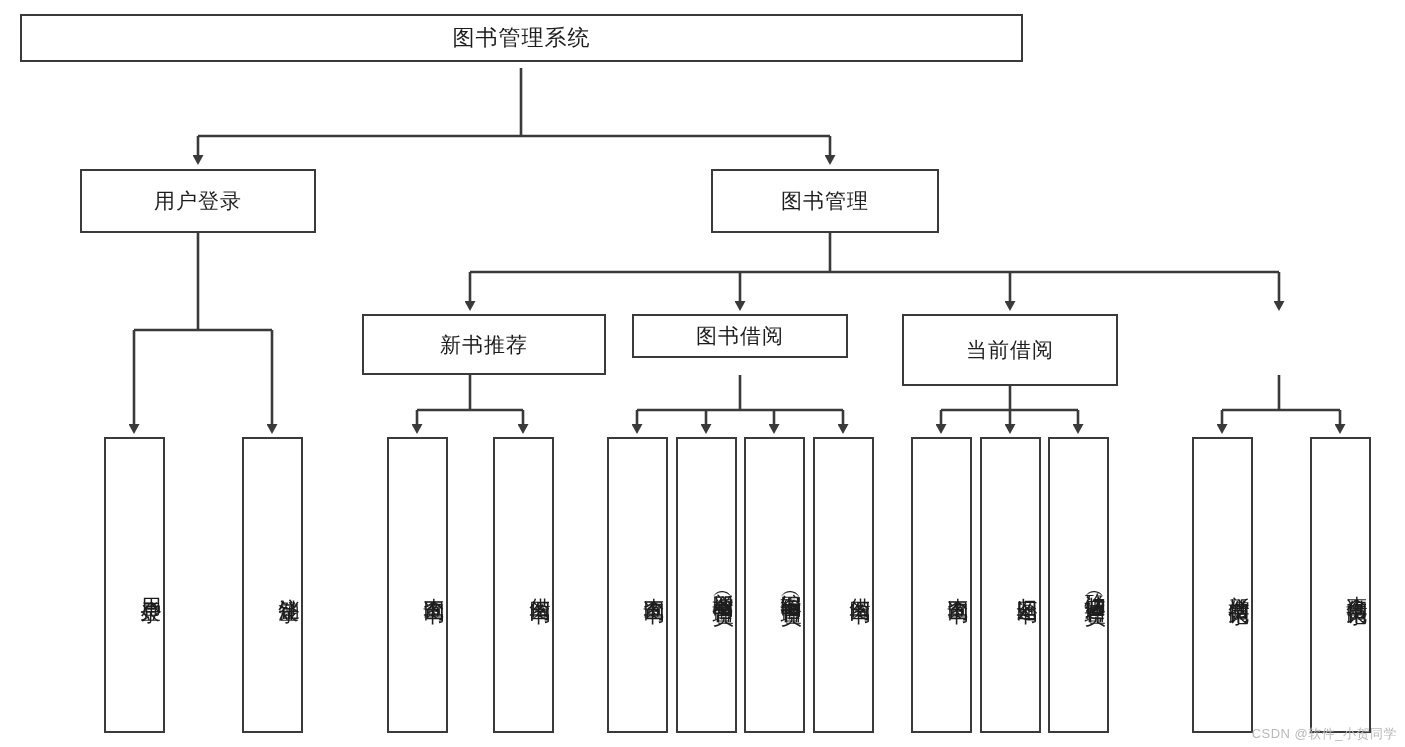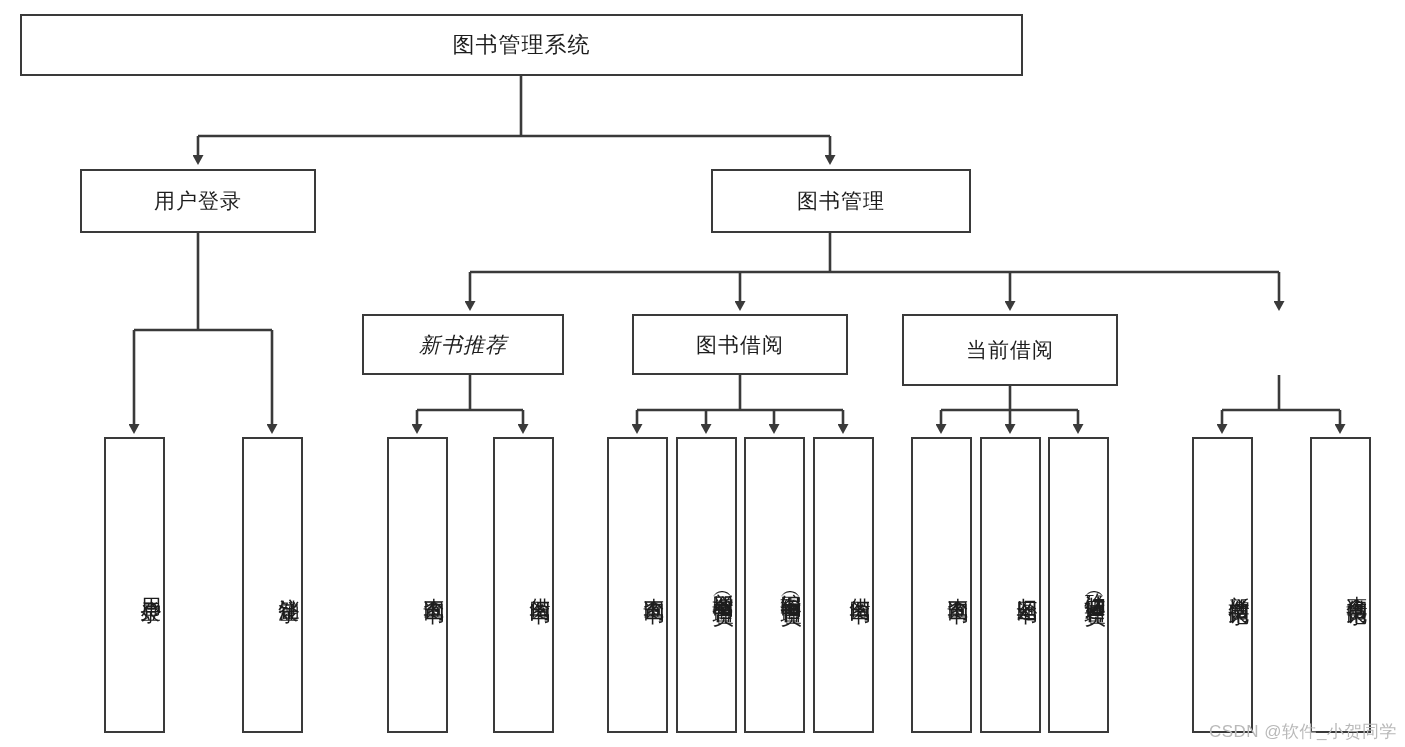--- a/index.html
+++ b/index.html
@@ -56,21 +56,21 @@
   }
   .node.vert .vtext {
     writing-mode: vertical-rl;
     text-orientation: upright;
     display: block;
   }
   .watermark {
     position: absolute;
     right: 8px;
     bottom: 4px;
-    font-size: 17px;
+    font-size: 13px;
     color: #b9b9b9;
     letter-spacing: 0.5px;
     white-space: nowrap;
     margin-top: 45px;
   }
 </style>
 </head>
 <body>
 
 <div id="canvas">
@@ -118,37 +118,37 @@
       <path d="M1010,410 L1010,425" marker-end="url(#arrow)"></path>
       <path d="M1078,410 L1078,425" marker-end="url(#arrow)"></path>
 
       <path d="M1279,375 L1279,410"></path>
       <path d="M1222,410 L1340,410"></path>
       <path d="M1222,410 L1222,425" marker-end="url(#arrow)"></path>
       <path d="M1340,410 L1340,425" marker-end="url(#arrow)"></path>
     </g>
   </svg>
 
-  <div class="node horiz title" style="left:20px; top:14px; width:1003px; height:62px;">
+  <div class="node horiz title" style="left:20px; top:14px; width:1003px; height:48px;">
     <span>图书管理系统</span>
   </div>
 
   <div class="node horiz" style="left:80px; top:169px; width:236px; height:64px;">
     <span>用户登录</span>
   </div>
 
-  <div class="node horiz" style="left:711px; top:169px; width:260px; height:64px;">
+  <div class="node horiz" style="left:711px; top:169px; width:228px; height:64px;">
     <span>图书管理</span>
   </div>
 
-  <div class="node horiz" style="left:362px; top:314px; width:202px; height:61px;font-style:italic;">
+  <div class="node horiz" style="left:362px; top:314px; width:244px; height:61px;">
     <span>新书推荐</span>
   </div>
 
-  <div class="node horiz" style="left:632px; top:314px; width:216px; height:61px;">
+  <div class="node horiz" style="left:632px; top:314px; width:216px; height:44px;">
     <span>图书借阅</span>
   </div>
 
   <div class="node horiz" style="left:902px; top:314px; width:216px; height:72px;">
     <span>当前借阅</span>
   </div>
 
 
   <div class="node vert" style="left:104px; top:437px; width:61px; height:296px;">
     <span class="vtext">用户登录</span>

